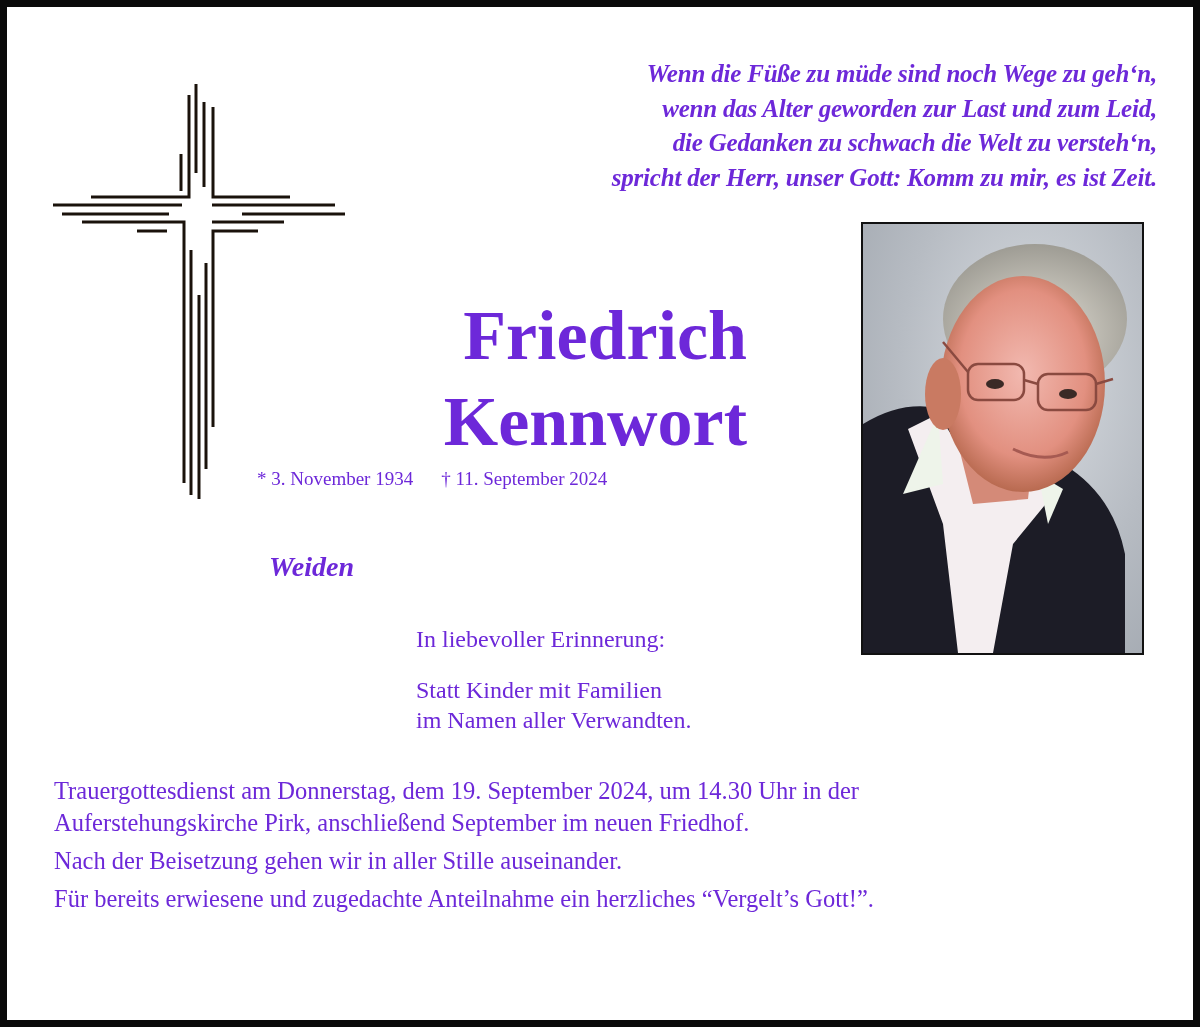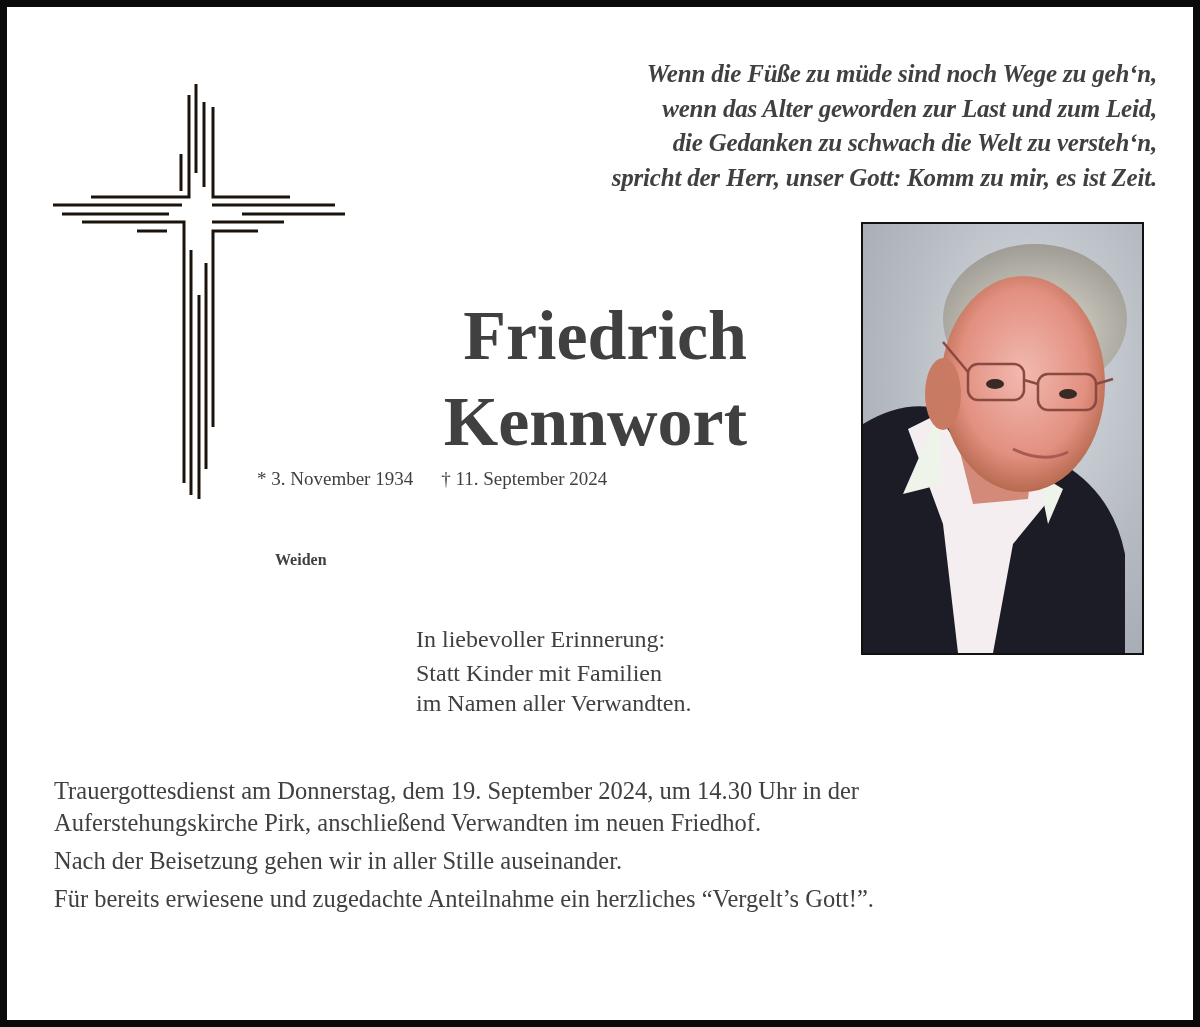--- a/index.html
+++ b/index.html
@@ -1,43 +1,43 @@
 <!DOCTYPE html>
 <html><head>
 <meta charset="utf-8">
 <style>
   html, body { margin: 0; padding: 0; background: #ffffff; }
   body { width: 1200px; height: 1027px; position: relative; overflow: hidden; }
   .frame {
     position: absolute; left: 0; top: 0; width: 1200px; height: 1027px;
     box-sizing: border-box; border: 7px solid #0a0a0a; background: #fff;
   }
-  .serif { font-family: "Liberation Serif", "DejaVu Serif", serif; color: #404040; }
+  .serif { font-family: "Liberation Serif", "DejaVu Serif", serif; color: #6d28d9; }
   .poem {
     position: absolute; right: 36px; top: 50px; width: 720px;
     text-align: right; font-style: italic; font-weight: bold;
     font-size: 25px; line-height: 34.5px; letter-spacing: -0.2px;
   }
   .poem div { white-space: nowrap; }
   .cross { position: absolute; left: 0; top: 0; }
   .name {
     position: absolute; left: 300px; top: 286px; width: 440px;
     text-align: right; font-weight: bold; font-size: 70px; line-height: 86px;
   }
   .dates {
     position: absolute; left: 250px; top: 461px; font-size: 19px; white-space: nowrap;
   }
   .dates .gap { display: inline-block; width: 28px; }
   .place {
-    position: absolute; left: 268px; top: 544px; font-weight: bold; font-size: 16px;
+    position: absolute; left: 262px; top: 544px; font-weight: bold; font-size: 28px; font-style: italic;
   }
   .memory {
     position: absolute; left: 409px; top: 617px; font-size: 24px; line-height: 30px;
   }
-  .memory .intro { margin-bottom: 4px; }
+  .memory .intro { margin-bottom: 21px; }
   .photo {
     position: absolute; left: 854px; top: 215px; width: 283px; height: 433px;
     box-sizing: border-box; border: 2px solid #111; overflow: hidden;
     background: radial-gradient(ellipse at 60% 35%, #d9dde2 0%, #b7bcc3 55%, #9fa5ad 100%);
   }
   .footer {
     position: absolute; left: 47px; top: 766px; width: 1110px;
     font-size: 24.5px; line-height: 32px;
   }
   .footer p { margin: 2px 0 6px 0; }
@@ -138,19 +138,19 @@
       <ellipse cx="132" cy="160" rx="9" ry="5" fill="#3a2a26"></ellipse>
       <ellipse cx="205" cy="170" rx="9" ry="5" fill="#3a2a26"></ellipse>
 
       <path d="M150 225 Q180 240 205 228" stroke="#a65a52" stroke-width="3" fill="none"></path>
     </svg>
   </div>
 
   <div class="footer serif">
     <p>
       <span>Trauergottesdienst am Donnerstag, dem 19. September 2024, um 14.30 Uhr in der</span><br>
-      <span>Auferstehungskirche Pirk, anschließend Verwandten im neuen Friedhof.</span>
+      <span>Auferstehungskirche Pirk, anschließend September im neuen Friedhof.</span>
     </p>
     <p>Nach der Beisetzung gehen wir in aller Stille auseinander.</p>
     <p>Für bereits erwiesene und zugedachte Anteilnahme ein herzliches “Vergelt’s Gott!”.</p>
   </div>
 
 </div>
 
 </body></html>

